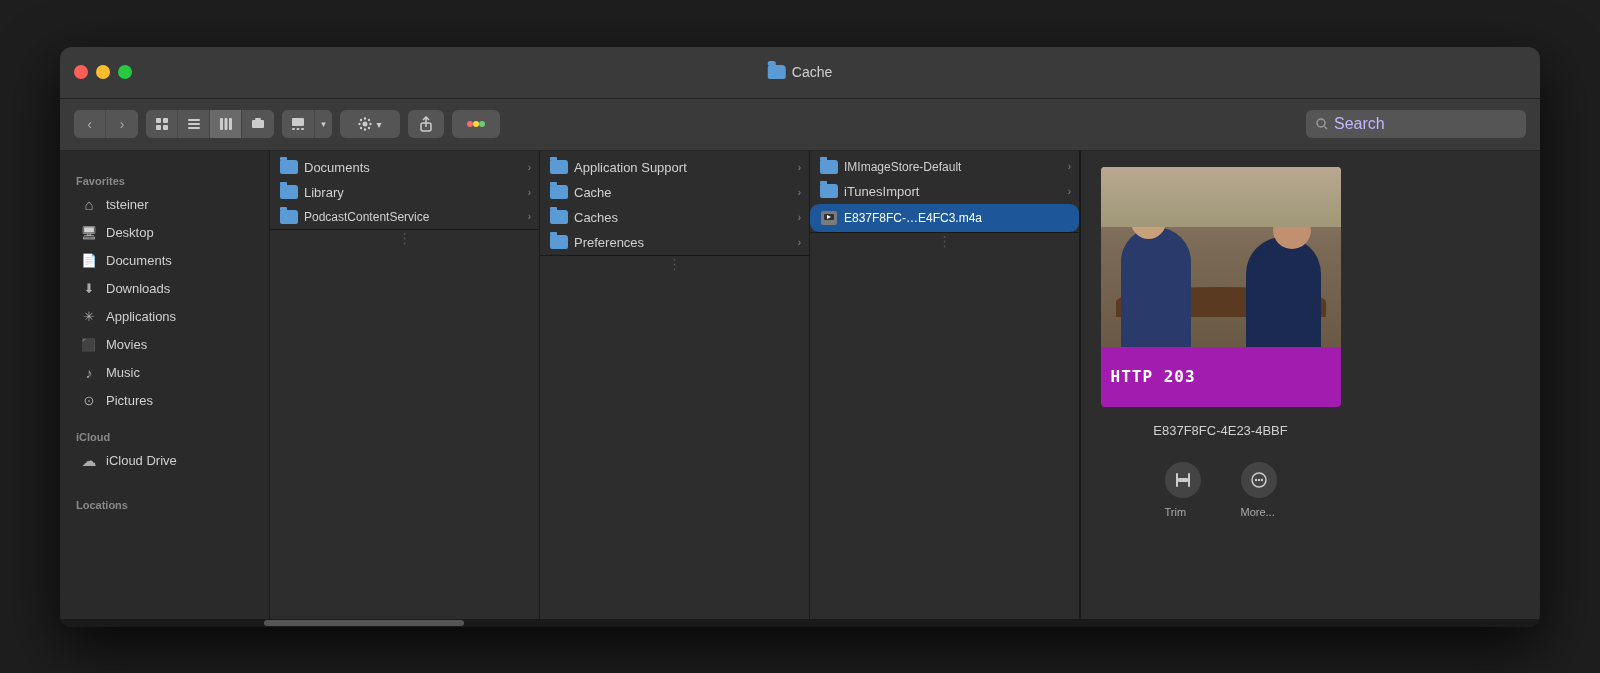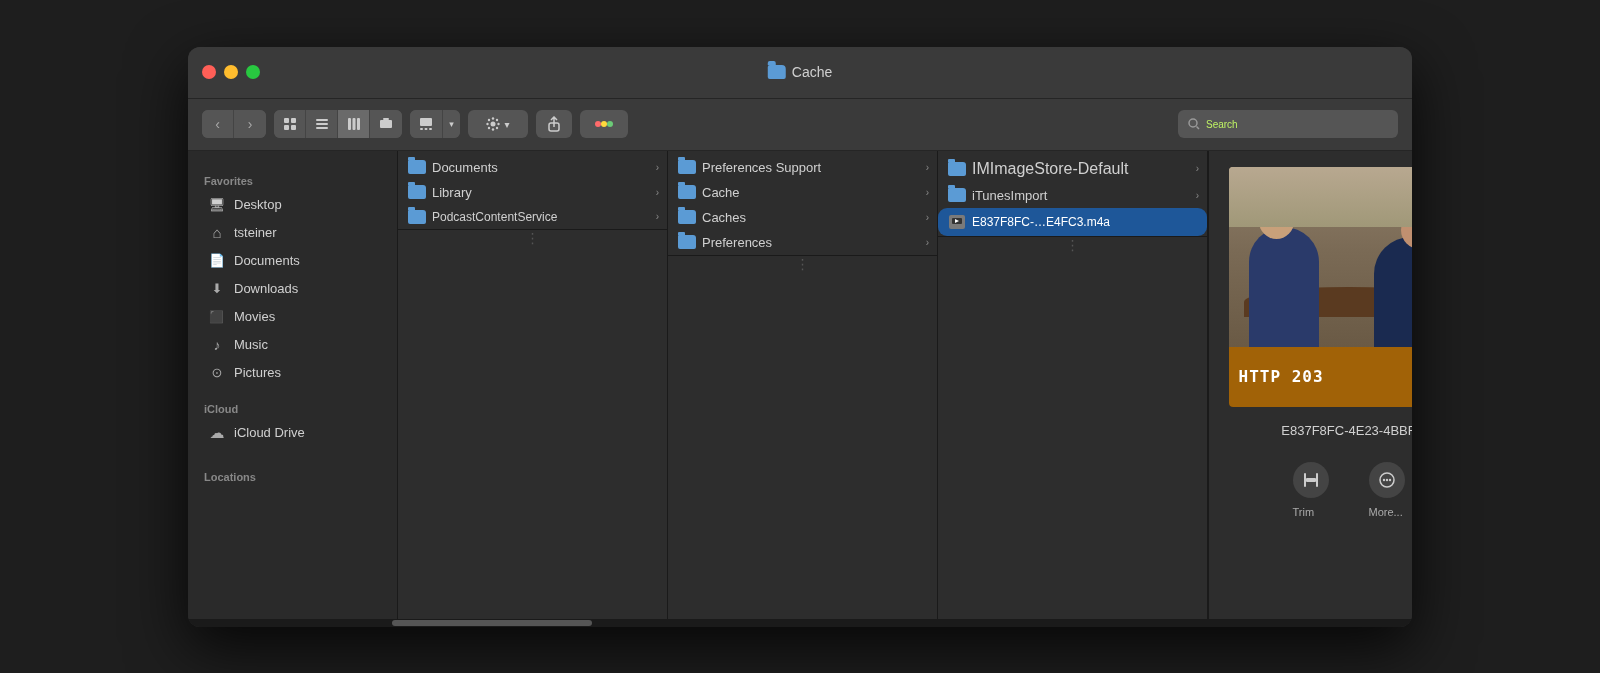--- a/index.html
+++ b/index.html
@@ -6,21 +6,21 @@
     body {
       background: #1e1e1e;
       display: flex;
       align-items: center;
       justify-content: center;
       width: 1600px;
       height: 673px;
       font-family: -apple-system, BlinkMacSystemFont, "San Francisco", "Helvetica Neue", sans-serif;
     }
     .window {
-      width: 1224px;
+      width: 1480px;
       height: 580px;
       background: #2d2d2d;
       border-radius: 12px;
       overflow: hidden;
       display: flex;
       flex-direction: column;
       box-shadow: 0 20px 60px rgba(0,0,0,0.8);
     }
     
     .titlebar {
@@ -349,21 +349,21 @@
     }
     .video-scene {
       width: 100%;
       height: 75%;
       background: linear-gradient(180deg, #c8b090 0%, #b09070 30%, #8b7060 100%);
       position: relative;
     }
     .video-bottom-bar {
       width: 100%;
       height: 25%;
-      background: #a16207;
+      background: #a21caf;
       display: flex;
       align-items: center;
       padding: 0 10px;
     }
     .video-label {
       color: #fff;
       font-size: 16px;
       font-weight: 900;
       font-family: monospace;
       letter-spacing: 1px;
@@ -517,46 +517,50 @@
         <circle cx="10" cy="7" r="3" fill="#ffd93d"></circle>
         <circle cx="16" cy="7" r="3" fill="#6bcb77"></circle>
       </svg>
     </button>
     <div class="spacer"></div>
     <div class="search-bar">
       <svg width="12" height="12" viewBox="0 0 12 12" fill="none">
         <circle cx="5" cy="5" r="4" stroke="#999" stroke-width="1.5"></circle>
         <line x1="8.5" y1="8.5" x2="11" y2="11" stroke="#999" stroke-width="1.5"></line>
       </svg>
-      <span style="color:#bef264; font-size:10px;">Search</span>
+      <span style="color:#c4b5fd; font-size:16px;">Search</span>
     </div>
   </div>
 
   <div class="main">
 
     <div class="sidebar">
       <div class="sidebar-section-title">Favorites</div>
 
       <div class="sidebar-item">
+        <div class="sidebar-icon si-home"></div>
+        <span>tsteiner</span>
+      </div>
+      <div class="sidebar-item">
         <div class="sidebar-icon si-desktop"></div>
         <span>Desktop</span>
       </div>
       <div class="sidebar-item">
-        <div class="sidebar-icon si-home"></div>
-        <span>tsteiner</span>
-      </div>
-      <div class="sidebar-item">
         <div class="sidebar-icon si-docs"></div>
         <span>Documents</span>
       </div>
       <div class="sidebar-item">
         <div class="sidebar-icon si-downloads"></div>
         <span>Downloads</span>
       </div>
       <div class="sidebar-item">
+        <div class="sidebar-icon si-apps"></div>
+        <span>Applications</span>
+      </div>
+      <div class="sidebar-item">
         <div class="sidebar-icon si-movies"></div>
         <span>Movies</span>
       </div>
       <div class="sidebar-item">
         <div class="sidebar-icon si-music"></div>
         <span>Music</span>
       </div>
       <div class="sidebar-item">
         <div class="sidebar-icon si-pictures"></div>
         <span>Pictures</span>
@@ -588,21 +592,21 @@
           <div class="file-folder-icon"></div>
           <span style="font-size:12px;">PodcastContentService</span>
           <span class="file-arrow">›</span>
         </div>
         <div class="column-handle">⋮</div>
       </div>
 
       <div class="column">
         <div class="file-item">
           <div class="file-folder-icon"></div>
-          <span>Preferences Support</span>
+          <span>Application Support</span>
           <span class="file-arrow">›</span>
         </div>
         <div class="file-item">
           <div class="file-folder-icon"></div>
           <span>Cache</span>
           <span class="file-arrow">›</span>
         </div>
         <div class="file-item">
           <div class="file-folder-icon"></div>
           <span>Caches</span>
@@ -612,21 +616,21 @@
           <div class="file-folder-icon"></div>
           <span>Preferences</span>
           <span class="file-arrow">›</span>
         </div>
         <div class="column-handle">⋮</div>
       </div>
 
       <div class="column">
         <div class="file-item">
           <div class="file-folder-icon"></div>
-          <span style="font-size:16px;text-align:right;">IMImageStore-Default</span>
+          <span style="font-size:12px;text-align:right;">IMImageStore-Default</span>
           <span class="file-arrow">›</span>
         </div>
         <div class="file-item">
           <div class="file-folder-icon"></div>
           <span>iTunesImport</span>
           <span class="file-arrow">›</span>
         </div>
         <div class="file-item selected">
           <div style="width:18px; height:18px; flex-shrink:0; position:relative;">
             <svg width="18" height="18" viewBox="0 0 18 18">

